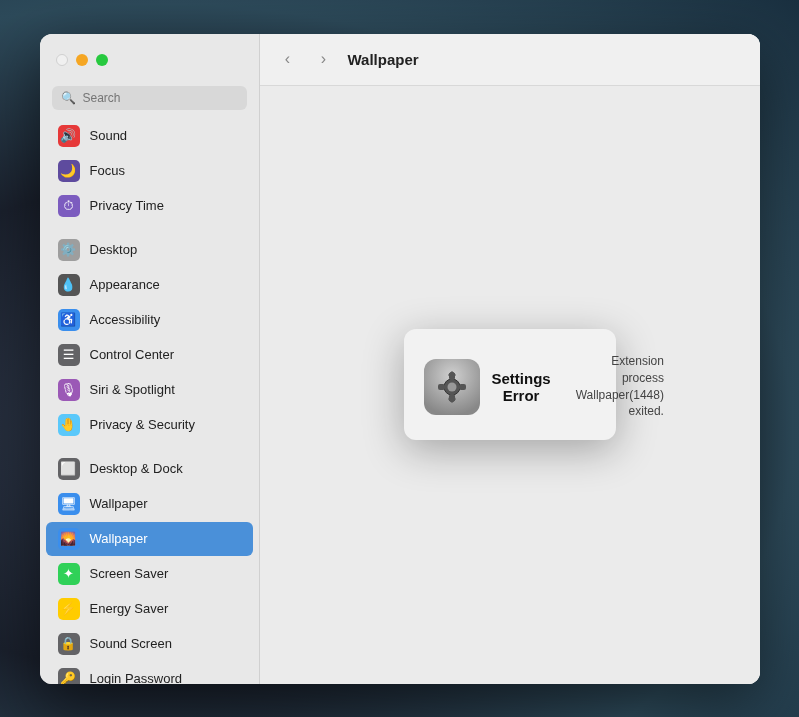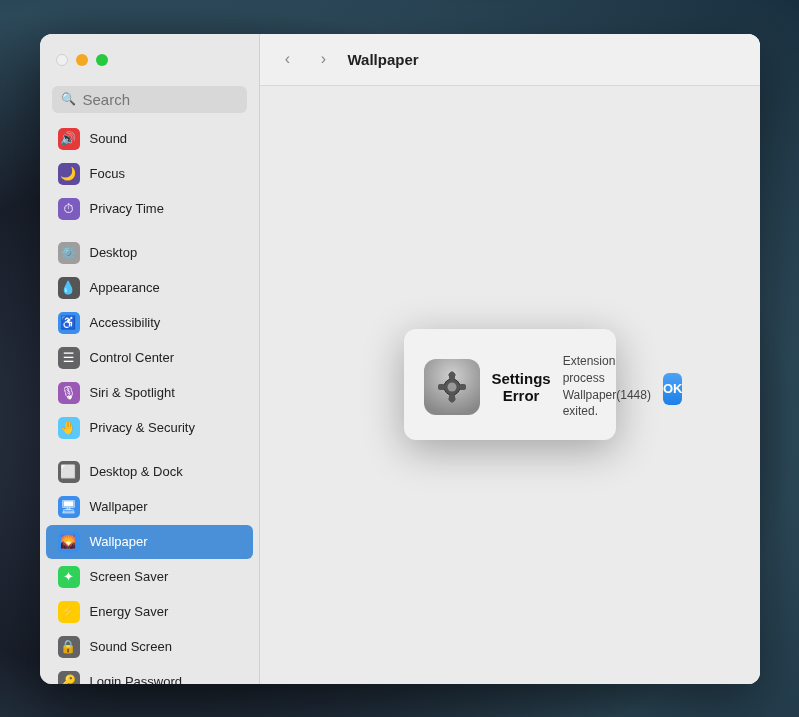--- a/index.html
+++ b/index.html
@@ -61,21 +61,21 @@
       padding: 5px 10px;
       display: flex;
       align-items: center;
       gap: 6px;
     }
 
     .search-bar input {
       background: transparent;
       border: none;
       outline: none;
-      font-size: 15px;
+      font-size: 12px;
       color: #666;
       width: 100%;
     }
 
     .search-icon-svg {
       color: #888;
       font-size: 12px;
     }
 
     .sidebar-scroll {
@@ -197,22 +197,23 @@
     .dialog-title {
       font-size: 15px;
       font-weight: 700;
       color: #111;
       text-align: center;
     }
 
     .dialog-message {
       font-size: 12px;
       color: #444;
-      text-align: left;
+      text-align: right;
       line-height: 1.4;
+      margin-left: 13px;
     }
 
     .dialog-ok-btn {
       width: 100%;
       height: 32px;
       background: linear-gradient(180deg, #4ca3f5 0%, #1e7fe8 100%);
       border: none;
       border-radius: 6px;
       color: white;
       font-size: 13px;
@@ -338,18 +339,17 @@
                   <rect x="-11.5" y="-11.5" width="6" height="6" rx="2" fill="#555" transform="rotate(45)"></rect>
                   <rect x="-11.5" y="5.5" width="6" height="6" rx="2" fill="#555" transform="rotate(-45)"></rect>
                   <rect x="5.5" y="-11.5" width="6" height="6" rx="2" fill="#555" transform="rotate(-45)"></rect>
                   <rect x="5.5" y="5.5" width="6" height="6" rx="2" fill="#555" transform="rotate(45)"></rect>
                 </g>
               </g>
             </svg>
           </div>
           <div class="dialog-title">Settings Error</div>
           <div class="dialog-message">Extension process<br>Wallpaper(1448) exited.</div>
-          <button class="dialog-ok-btn">OK</button>
         </div>
       </div>
     </div>
   </div>
 </div>
 
 </body></html>

